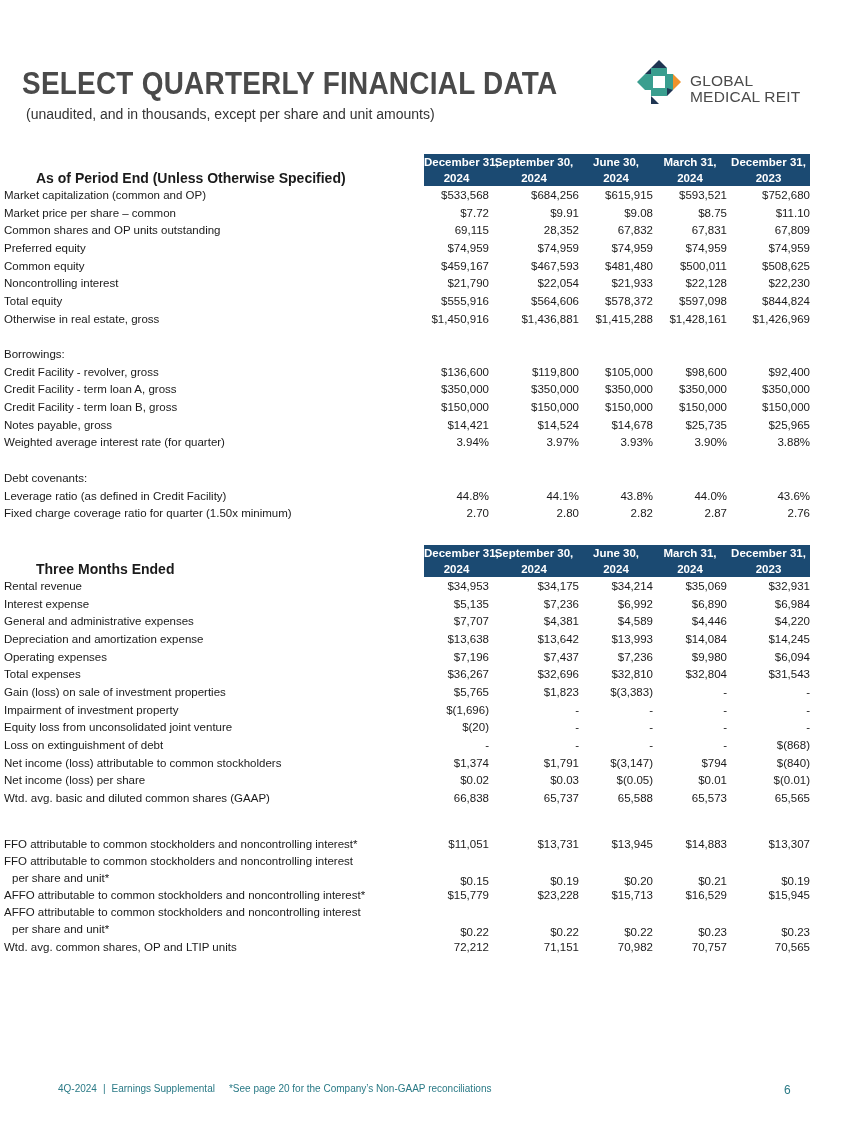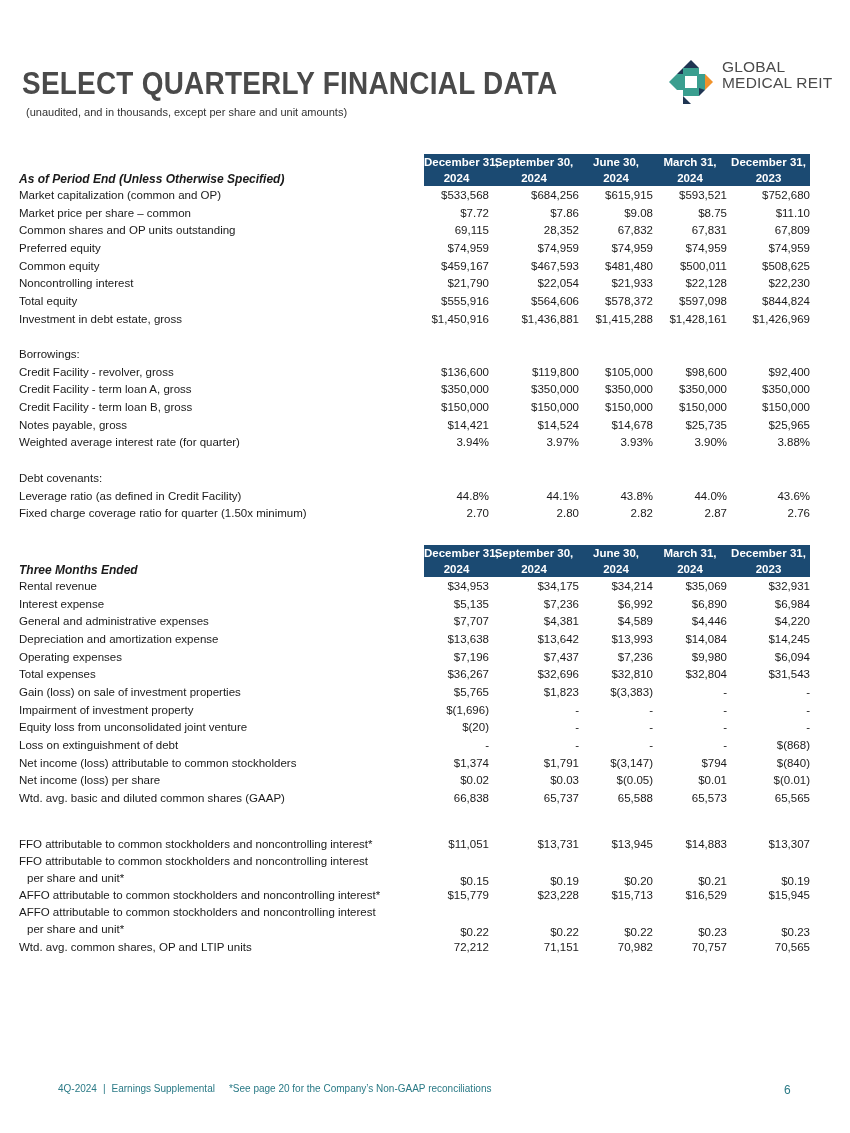--- a/index.html
+++ b/index.html
@@ -7,39 +7,39 @@
       width: 850px; height: 1133px; background: #ffffff; position: relative; overflow: hidden;
       font-family: "Liberation Sans", sans-serif; color: #1a1a1a;
     }
     .title {
       position: absolute; left: 22px; top: 66px; margin: 0;
       font-family: "Liberation Sans", sans-serif; font-weight: bold; font-size: 31px;
       letter-spacing: 0.3px; color: #4a4a4a; transform: scaleX(0.9); transform-origin: left top;
       white-space: nowrap;
     }
     .subtitle {
-      position: absolute; left: 26px; top: 106px; font-size: 11px; color: #333;
+      position: absolute; left: 26px; top: 106px; font-size: 14px; color: #333;
       white-space: nowrap;
     }
-    .logo { position: absolute; left: 668px; top: 59px; display: flex; align-items: flex-start; }
+    .logo { position: absolute; left: 636px; top: 59px; display: flex; align-items: flex-end; }
     .logo svg { width: 46px; height: 46px; }
     .logo-text {
       margin-left: 8px; font-size: 15.5px; line-height: 16px; color: #4b4b4b; font-weight: normal;
       letter-spacing: 0.2px;
     }
 
     .tbl { position: absolute; left: 0; width: 850px; border-collapse: collapse; table-layout: fixed; }
     .tbl td, .tbl th { padding: 0; height: 17.7px; font-size: 11.5px; white-space: nowrap; }
-    .tbl .lbl { padding-left: 19px; text-align: left; }
+    .tbl .lbl { padding-left: 4px; text-align: left; }
     .tbl .num { text-align: right; }
     .tbl thead th.hdr-cell {
       background: #1b4a72; color: #fff; font-weight: bold; font-size: 11.5px; text-align: center;
       height: 16px; line-height: 16px;
     }
-    .tbl thead th.sect { text-align: left; padding-left: 19px; font-weight: bold; vertical-align: bottom; font-size: 12px; font-style: italic; }
+    .tbl thead th.sect { text-align: left; padding-left: 36px; font-weight: bold; vertical-align: bottom; font-size: 14px; }
     .tbl thead th.pad { background: transparent; }
     .tbl .spacer td { height: 17.7px; }
     .tbl .wrap td.lbl { white-space: normal; line-height: 17px; vertical-align: top; margin-left: 44px; }
     .tbl .wrap td.num { vertical-align: bottom; }
     .tbl .indent { padding-left: 8px; }
 
     .footer {
       position: absolute; top: 1083px; left: 58px; font-size: 10px; color: #2a7a86; white-space: nowrap;
     }
     .footer .sep { margin: 0 6px; }
@@ -111,21 +111,21 @@
         <td class="num">$615,915</td>
         <td class="num">$593,521</td>
         <td class="num">$752,680</td>
         <td></td>
       </tr>
       <tr>
         <td class="lbl">
           <div>Market price per share – common</div>
         </td>
         <td class="num">$7.72</td>
-        <td class="num">$7.86</td>
+        <td class="num">$9.91</td>
         <td class="num">$9.08</td>
         <td class="num">$8.75</td>
         <td class="num">$11.10</td>
         <td></td>
       </tr>
       <tr>
         <td class="lbl">
           <div>Common shares and OP units outstanding</div>
         </td>
         <td class="num">69,115</td>
@@ -174,21 +174,21 @@
         </td>
         <td class="num">$555,916</td>
         <td class="num">$564,606</td>
         <td class="num">$578,372</td>
         <td class="num">$597,098</td>
         <td class="num">$844,824</td>
         <td></td>
       </tr>
       <tr>
         <td class="lbl">
-          <div>Investment in debt estate, gross</div>
+          <div>Otherwise in real estate, gross</div>
         </td>
         <td class="num">$1,450,916</td>
         <td class="num">$1,436,881</td>
         <td class="num">$1,415,288</td>
         <td class="num">$1,428,161</td>
         <td class="num">$1,426,969</td>
         <td></td>
       </tr>
     </tbody>
   <tbody>

